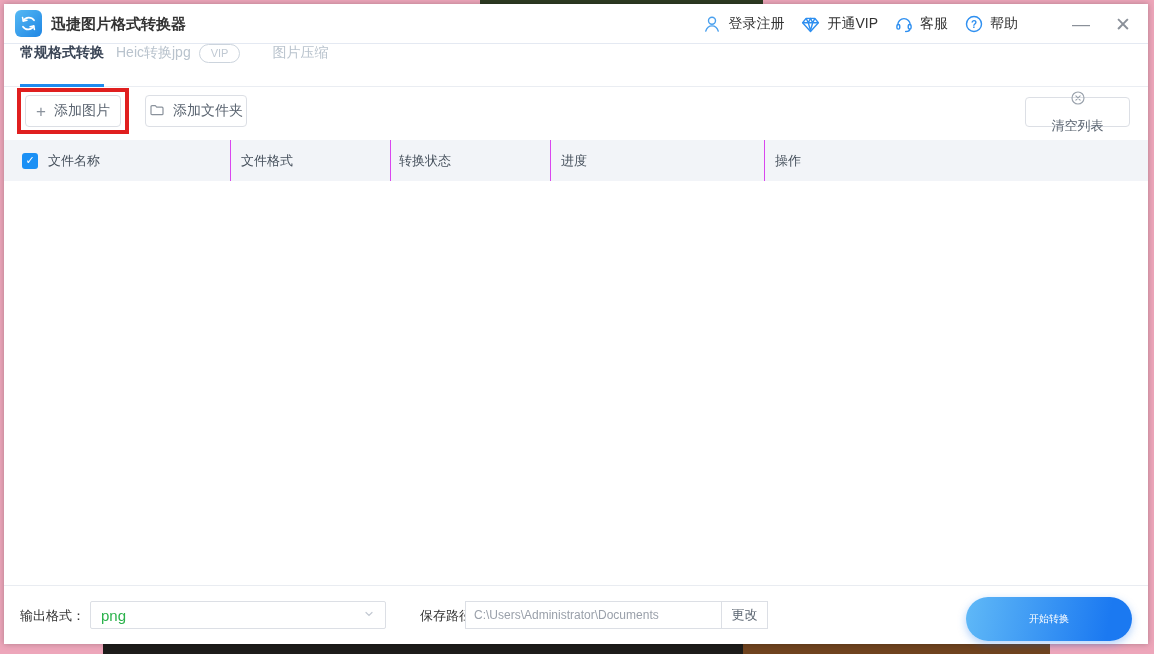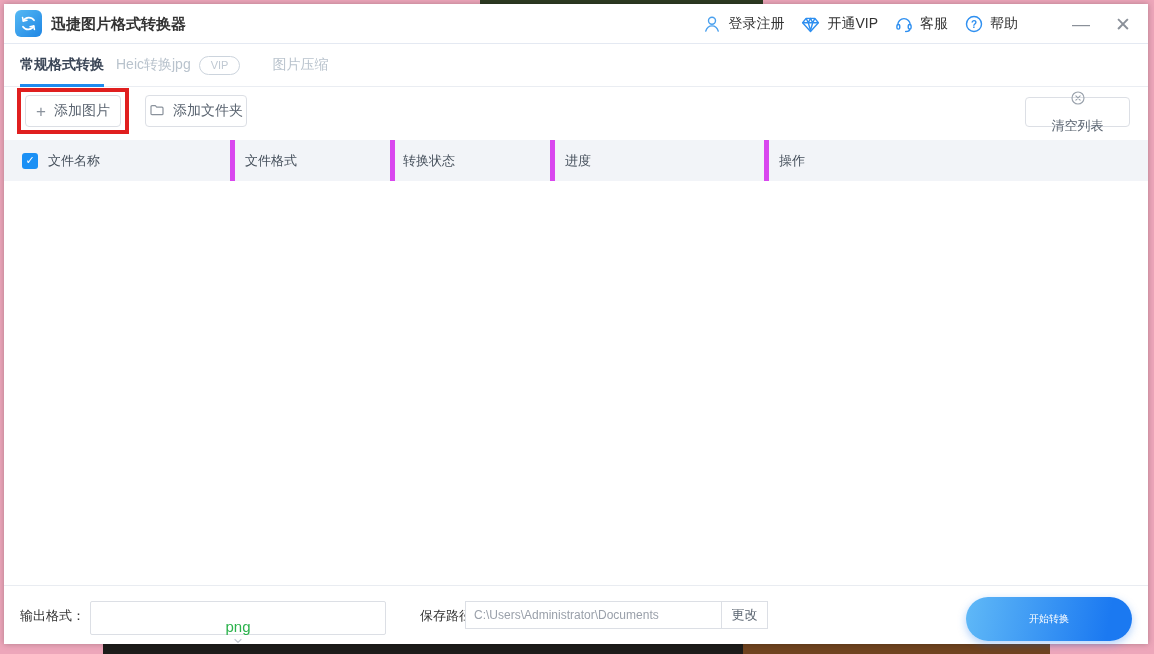--- a/index.html
+++ b/index.html
@@ -27,21 +27,21 @@
   .tb-item { display:flex; align-items:center; gap:6px; font-size:14px; color:#333; cursor:pointer; }
   .tb-item svg { display:block; }
   .win-btn { position:absolute; top:0; width:30px; height:40px; display:flex; align-items:center;
              justify-content:center; color:#8a9099; cursor:pointer; }
   .win-min { right:52px; font-size:18px; }
   .win-close { right:10px; font-size:19px; }
 
   
   .tabbar { position:absolute; left:0; top:40px; width:100%; height:43px;
             border-bottom:1px solid #eaedf2; background:#fff; display:flex; align-items:center; }
-  .tab { position:relative; height:43px; display:flex; align-items:center; font-size:14px; cursor:pointer; }
+  .tab { position:relative; height:43px; display:flex; align-items:flex-start; font-size:14px; cursor:pointer; }
   .tab-active { margin-left:16px; color:#3a4556; font-weight:bold; }
   .tab-active .underline { position:absolute; left:0; bottom:0; width:100%; height:3px; background:#1f8cf0; }
   .tab-heic { margin-left:12px; color:#b9c3cd; gap:8px; }
   .vip-badge { font-size:11px; color:#c0c9d3; border:1px solid #ccd4dd; border-radius:11px;
                padding:3px 11px; line-height:1; }
   .tab-compress { margin-left:32px; color:#b9c3cd; }
 
   
   .toolbar { position:absolute; left:0; top:83px; width:100%; height:53px; background:#fff; }
   .btn { position:absolute; display:flex; align-items:center; justify-content:center; gap:8px;
@@ -51,37 +51,37 @@
   .btn-add-folder { left:141px; top:8px; width:102px; height:32px; }
   .btn-clear { left:1021px; top:10px; width:105px; height:30px; font-size:13px;flex-direction:column; }
   .red-box { position:absolute; left:13px; top:1px; width:112px; height:46px;
              border:4px solid #e01f1f; pointer-events:none; }
   .plus-glyph { font-size:17px; color:#8a929c; font-weight:normal; line-height:1; }
 
   
   .thead { position:absolute; left:0; top:136px; width:100%; height:41px; background:#f2f4f8;
            display:flex; align-items:center; font-size:13px; color:#46505c; }
   .th { position:relative; height:100%; display:flex; align-items:center; padding-left:10px; }
-  .th + .th { border-left:5px solid #d946ef; }
+  .th + .th { border-left:1px solid #d946ef; }
   .th-1 { width:226px; padding-left:18px; gap:10px; }
   .th-2 { width:160px; } .th-3 { width:163px; } .th-4 { width:160px;padding-left:8px; }
   .th-5 { width:214px;font-family:Liberation Serif, serif; } .th-6 { width:221px; }
   .checkbox { width:16px; height:16px; background:#1b90f5; border-radius:3px; display:flex;
               align-items:center; justify-content:center; color:#fff; font-size:11px; cursor:pointer; flex:none; }
   .tbody { position:absolute; left:0; top:177px; width:100%; height:404px; background:#fff; }
 
   
   .footer { position:absolute; left:0; top:581px; width:100%; height:59px; background:#fff;
             border-top:1px solid #e9ecf1; }
   .f-label { position:absolute; top:0; height:59px; line-height:59px; font-size:13px; color:#333; }
   .lbl-format { left:16px; }
   .lbl-path { left:416px; }
   .dropdown { position:absolute; left:86px; top:15px; width:296px; height:28px;
               border:1px solid #dcdfe5; border-radius:2px; background:#fff; display:flex;
-              align-items:center; padding:16px 10px; cursor:pointer;flex-direction:column; }
+              align-items:center; padding:0 10px; cursor:pointer; }
   .dropdown .value { font-size:15px; color:#2bb24c; flex:1; }
   .dropdown .chev { color:#c3c9d2; font-size:12px; }
   .path-input { position:absolute; left:461px; top:15px; width:257px; height:28px;
                 border:1px solid #dcdfe5; background:#fff; font-size:12px; color:#9aa0aa;
                 padding:0 8px; font-family:"Liberation Sans","DejaVu Sans",sans-serif; }
   .btn-change { position:absolute; left:717px; top:15px; width:47px; height:28px;
                 border:1px solid #dcdfe5; background:#fff; font-size:13px; color:#5a6470;
                 display:flex; align-items:center; justify-content:center; cursor:pointer;text-align:center; }
   .btn-start { position:absolute; left:962px; top:11px; width:166px; height:44px; border-radius:22px;
                background:linear-gradient(100deg,#60b9f7 0%,#1b79f1 85%); color:#fff; font-size:10px;

